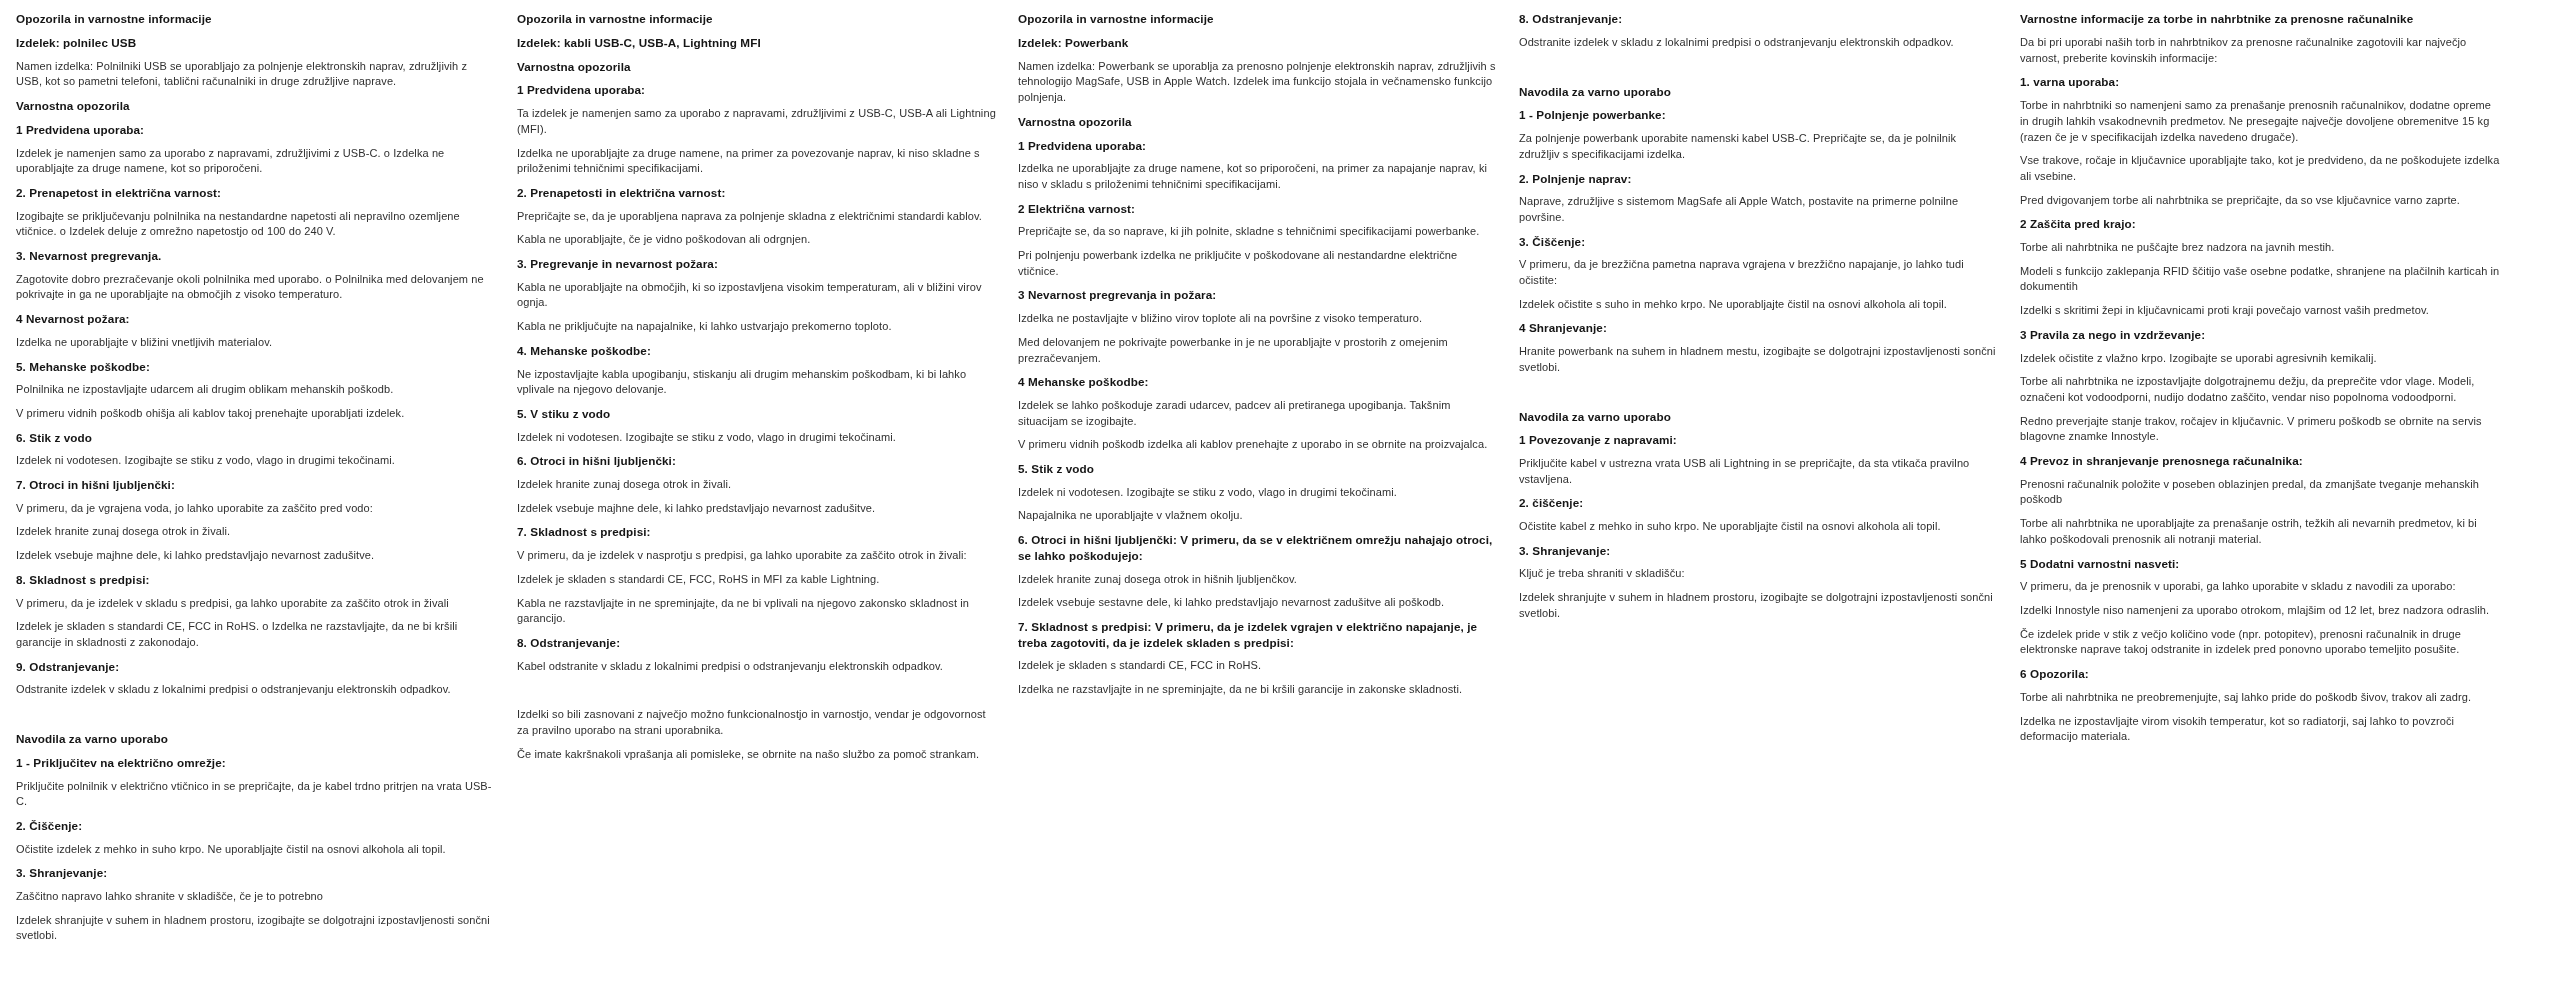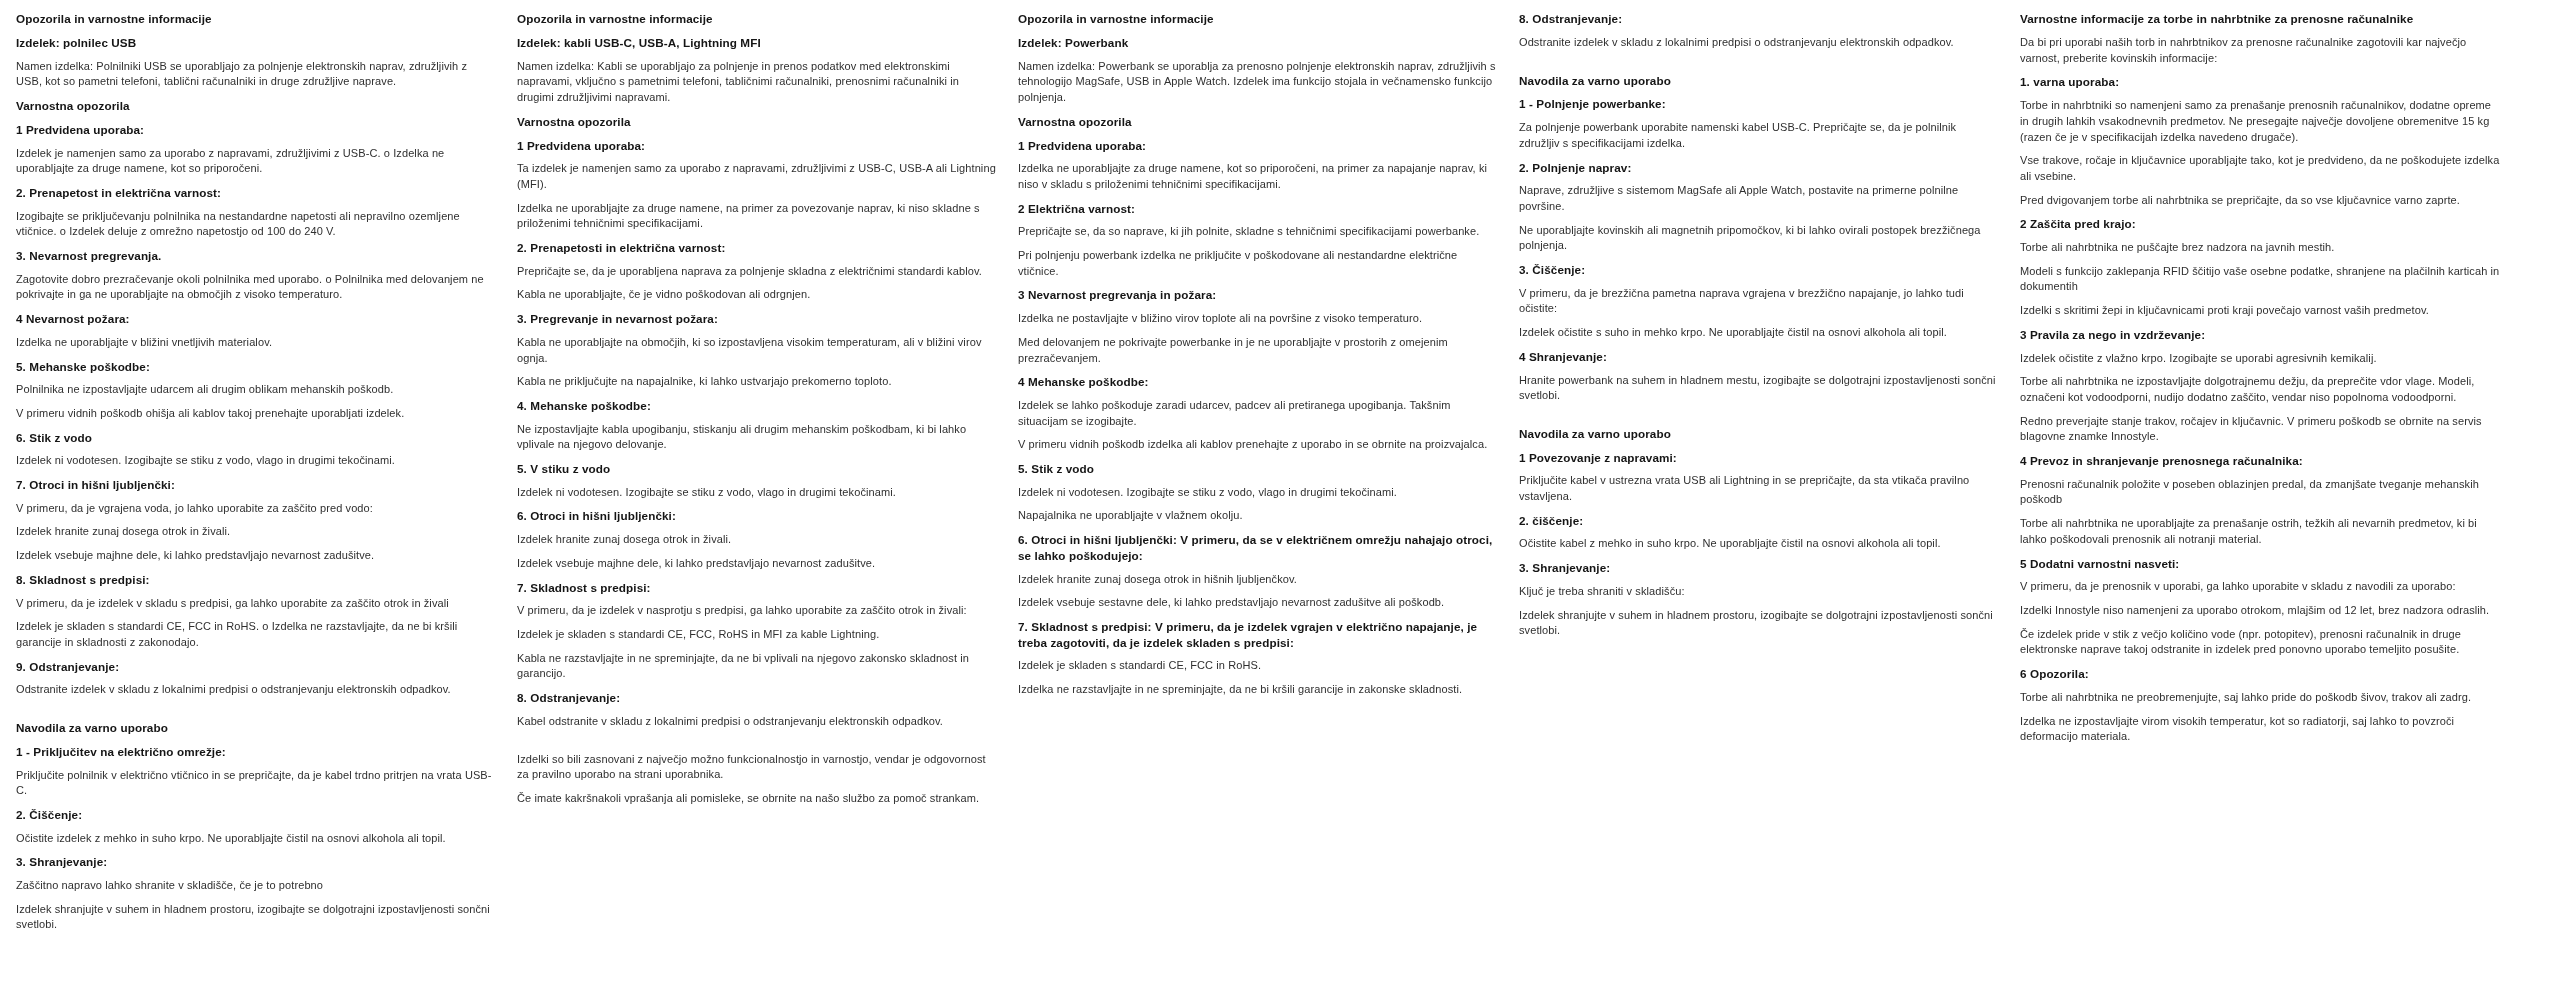--- a/index.html
+++ b/index.html
@@ -30,21 +30,21 @@
   .col .h {
     font-weight: 700;
     font-size: 11.7px;
     color: #151515;
     margin: 0 0 8px 0;
   }
   .col .p {
     margin: 0 0 8px 0;
   }
   .col .gap {
-    margin-top: 22px;
+    margin-top: 33px;
   }
 </style>
 </head>
 <body>
 
 <div class="doc">
     <div class="col">
       <div class="h">Opozorila in varnostne informacije</div>
       <div class="h">Izdelek: polnilec USB</div>
       <div class="p">Namen izdelka: Polnilniki USB se uporabljajo za polnjenje elektronskih naprav, združljivih z USB, kot so pametni telefoni, tablični računalniki in druge združljive naprave.</div>
@@ -76,21 +76,20 @@
       <div class="p">Priključite polnilnik v električno vtičnico in se prepričajte, da je kabel trdno pritrjen na vrata USB-C.</div>
       <div class="h">2. Čiščenje:</div>
       <div class="p">Očistite izdelek z mehko in suho krpo. Ne uporabljajte čistil na osnovi alkohola ali topil.</div>
       <div class="h">3. Shranjevanje:</div>
       <div class="p">Zaščitno napravo lahko shranite v skladišče, če je to potrebno</div>
       <div class="p">Izdelek shranjujte v suhem in hladnem prostoru, izogibajte se dolgotrajni izpostavljenosti sončni svetlobi.</div>
     </div>
     <div class="col">
       <div class="h">Opozorila in varnostne informacije</div>
       <div class="h">Izdelek: kabli USB-C, USB-A, Lightning MFI</div>
-      <div class="p">Namen izdelka: Kabli se uporabljajo za polnjenje in prenos podatkov med elektronskimi napravami, vključno s pametnimi telefoni, tabličnimi računalniki, prenosnimi računalniki in drugimi združljivimi napravami.</div>
       <div class="h">Varnostna opozorila</div>
       <div class="h">1 Predvidena uporaba:</div>
       <div class="p">Ta izdelek je namenjen samo za uporabo z napravami, združljivimi z USB-C, USB-A ali Lightning (MFI).</div>
       <div class="p">Izdelka ne uporabljajte za druge namene, na primer za povezovanje naprav, ki niso skladne s priloženimi tehničnimi specifikacijami.</div>
       <div class="h">2. Prenapetosti in električna varnost:</div>
       <div class="p">Prepričajte se, da je uporabljena naprava za polnjenje skladna z električnimi standardi kablov.</div>
       <div class="p">Kabla ne uporabljajte, če je vidno poškodovan ali odrgnjen.</div>
       <div class="h">3. Pregrevanje in nevarnost požara:</div>
       <div class="p">Kabla ne uporabljajte na območjih, ki so izpostavljena visokim temperaturam, ali v bližini virov ognja.</div>
       <div class="p">Kabla ne priključujte na napajalnike, ki lahko ustvarjajo prekomerno toploto.</div>
@@ -137,21 +136,20 @@
       <div class="p">Izdelka ne razstavljajte in ne spreminjajte, da ne bi kršili garancije in zakonske skladnosti.</div>
     </div>
     <div class="col">
       <div class="h">8. Odstranjevanje:</div>
       <div class="p">Odstranite izdelek v skladu z lokalnimi predpisi o odstranjevanju elektronskih odpadkov.</div>
       <div class="h gap">Navodila za varno uporabo</div>
       <div class="h">1 - Polnjenje powerbanke:</div>
       <div class="p">Za polnjenje powerbank uporabite namenski kabel USB-C. Prepričajte se, da je polnilnik združljiv s specifikacijami izdelka.</div>
       <div class="h">2. Polnjenje naprav:</div>
       <div class="p">Naprave, združljive s sistemom MagSafe ali Apple Watch, postavite na primerne polnilne površine.</div>
-      <div class="p">Ne uporabljajte kovinskih ali magnetnih pripomočkov, ki bi lahko ovirali postopek brezžičnega polnjenja.</div>
       <div class="h">3. Čiščenje:</div>
       <div class="p">V primeru, da je brezžična pametna naprava vgrajena v brezžično napajanje, jo lahko tudi očistite:</div>
       <div class="p">Izdelek očistite s suho in mehko krpo. Ne uporabljajte čistil na osnovi alkohola ali topil.</div>
       <div class="h">4 Shranjevanje:</div>
       <div class="p">Hranite powerbank na suhem in hladnem mestu, izogibajte se dolgotrajni izpostavljenosti sončni svetlobi.</div>
       <div class="h gap">Navodila za varno uporabo</div>
       <div class="h">1 Povezovanje z napravami:</div>
       <div class="p">Priključite kabel v ustrezna vrata USB ali Lightning in se prepričajte, da sta vtikača pravilno vstavljena.</div>
       <div class="h">2. čiščenje:</div>
       <div class="p">Očistite kabel z mehko in suho krpo. Ne uporabljajte čistil na osnovi alkohola ali topil.</div>

